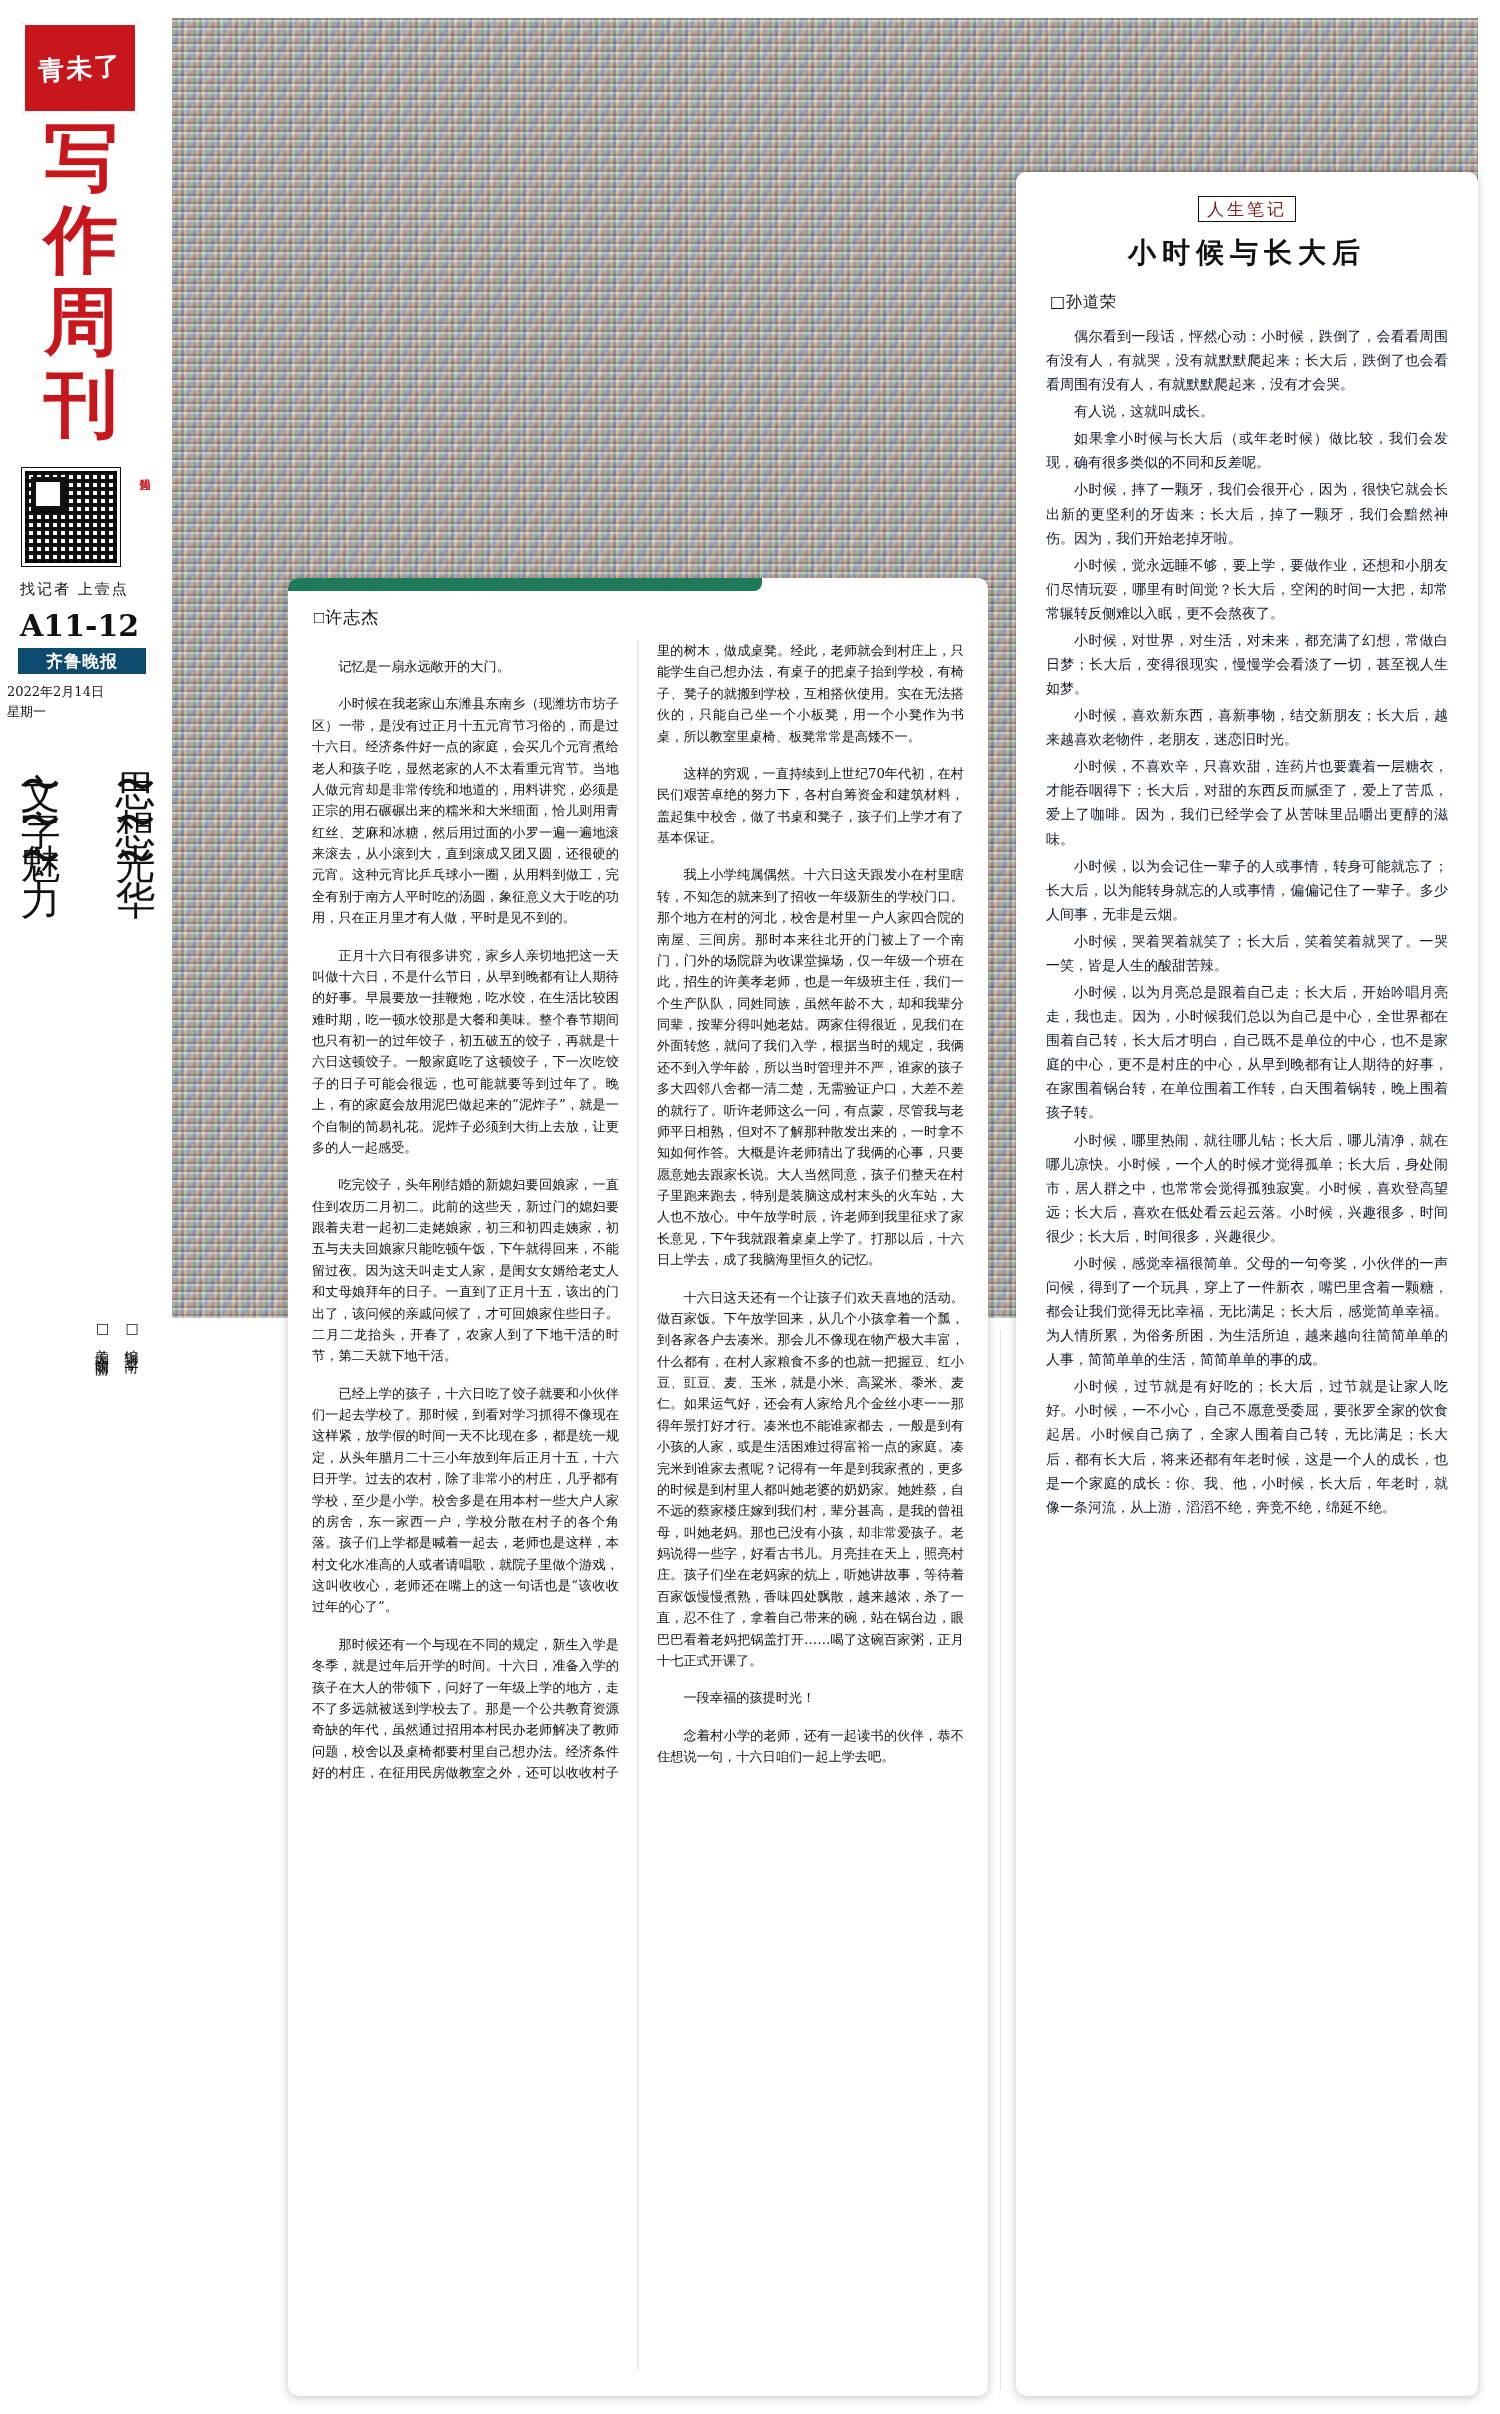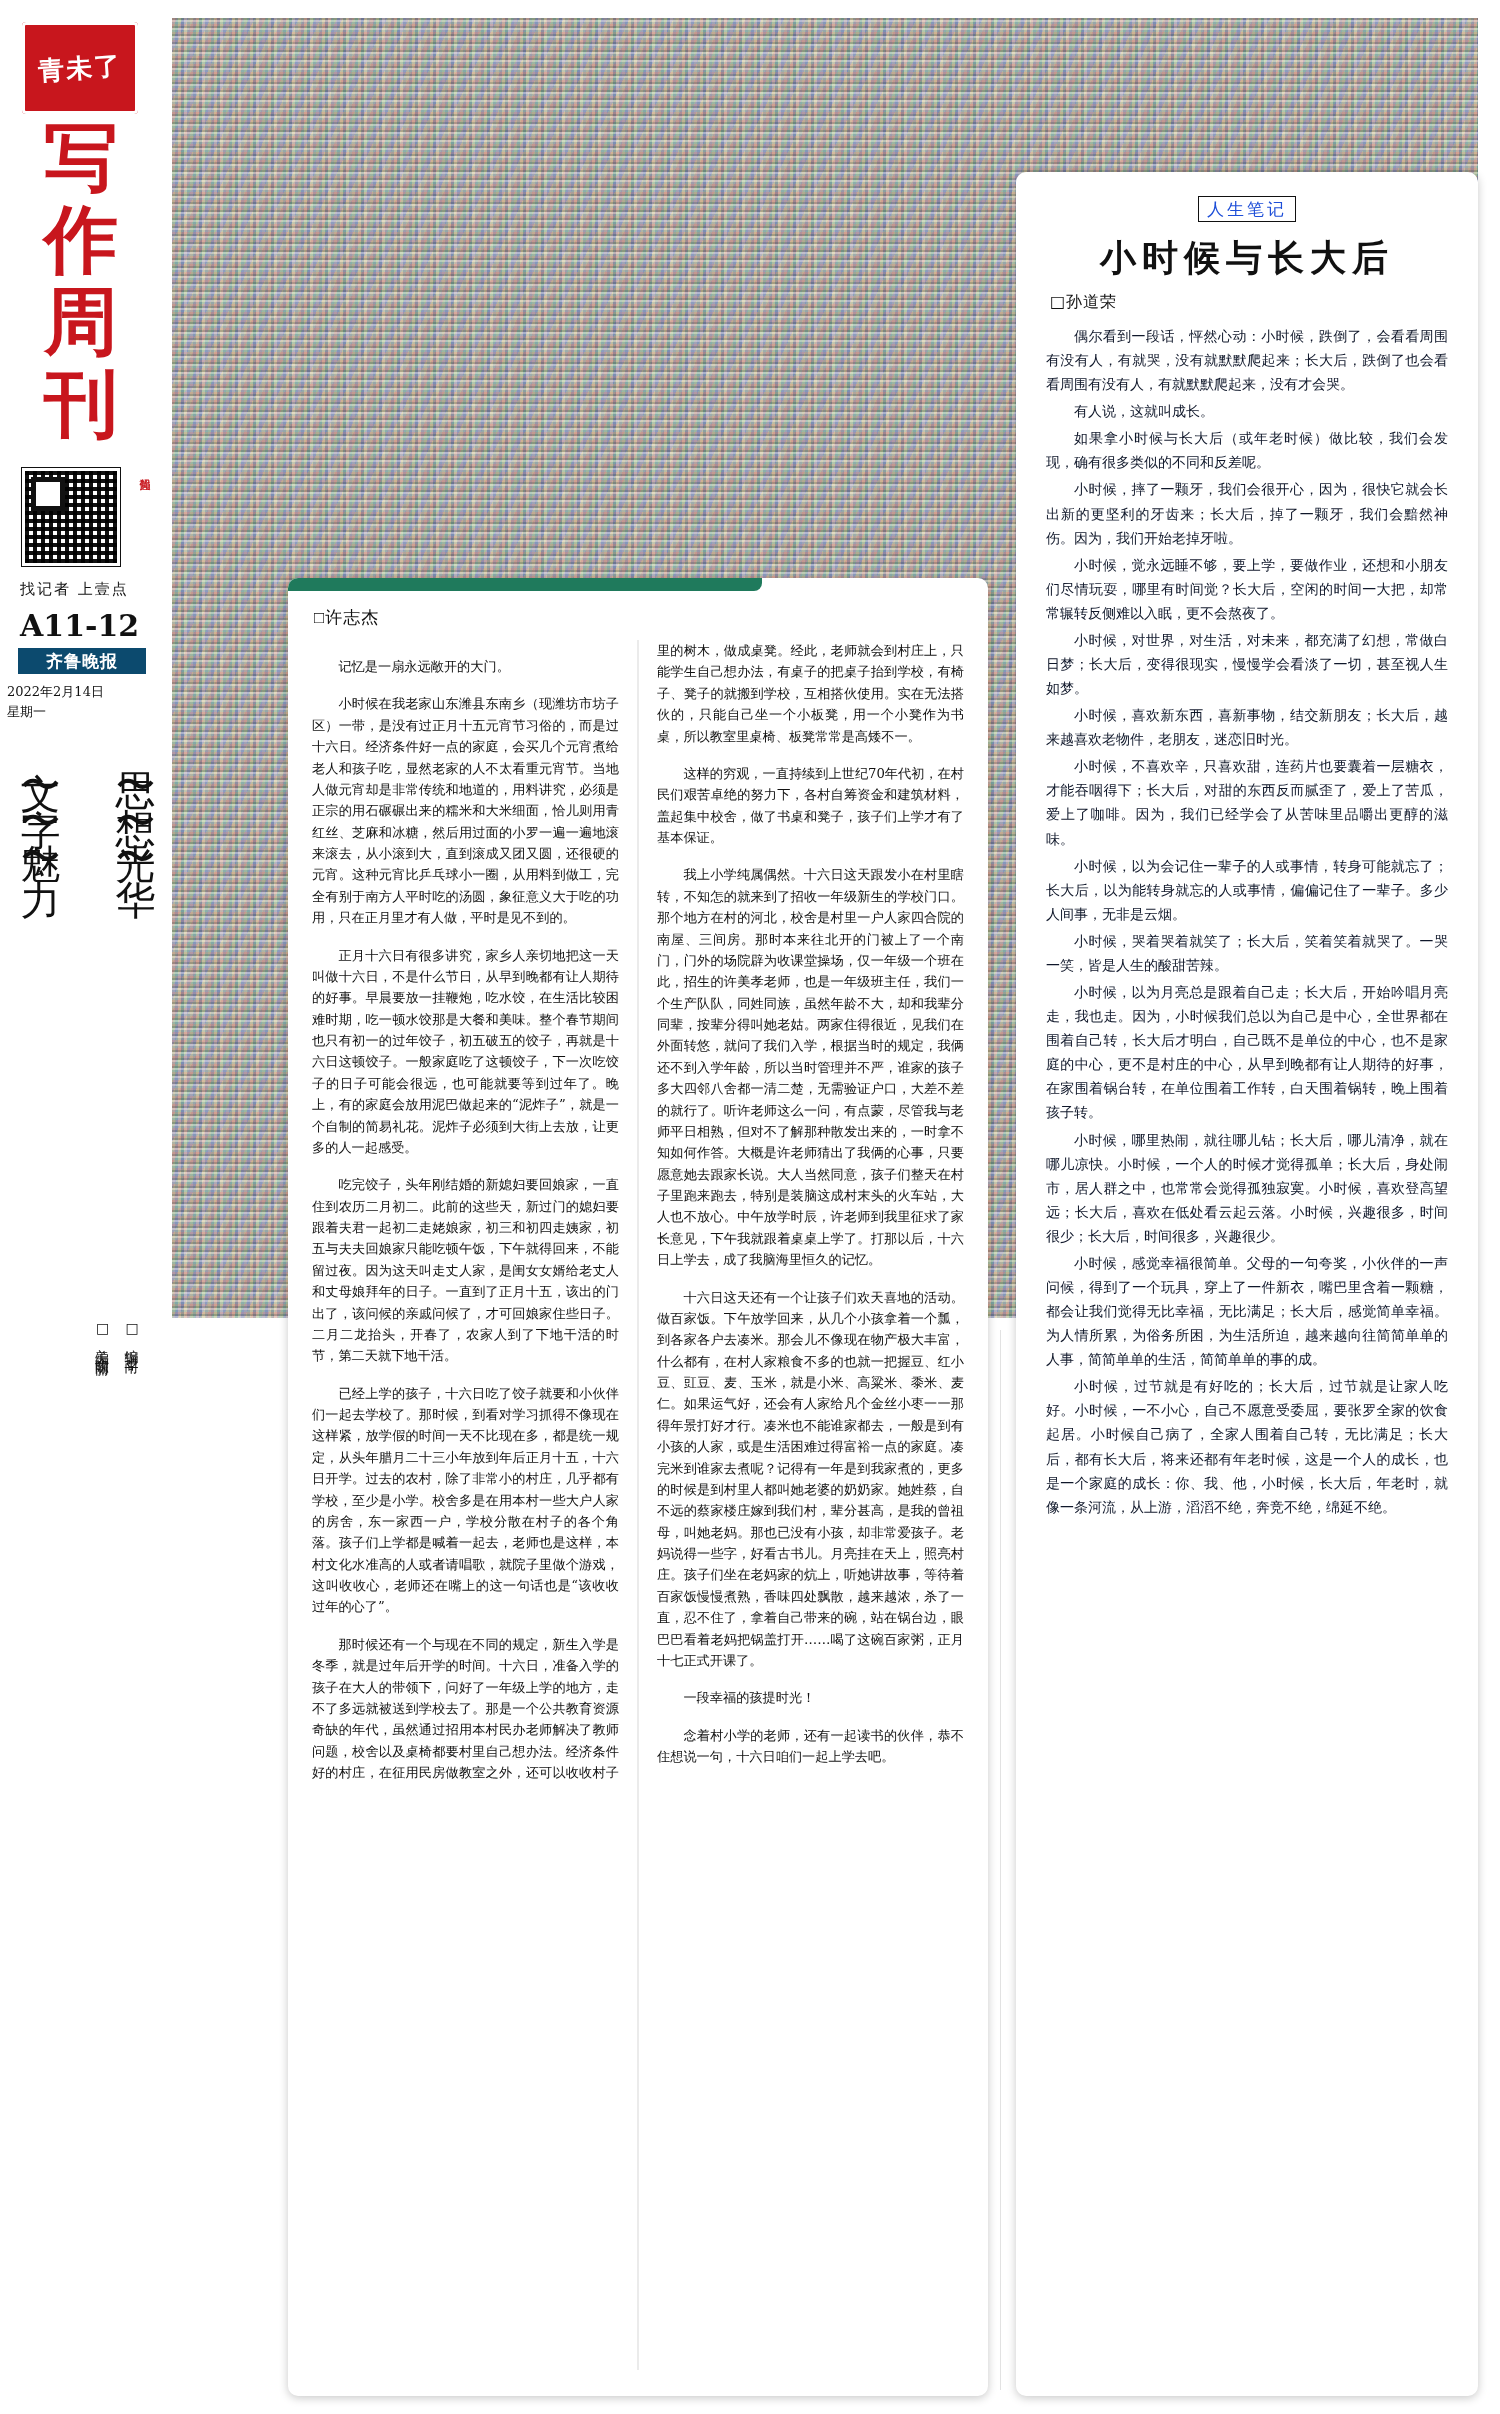--- a/index.html
+++ b/index.html
@@ -143,27 +143,27 @@
 
   
   .article2{
     position:absolute;left:1016px;top:172px;width:462px;height:2224px;
     background:#fff;border-radius:10px;
     box-shadow:0 2px 10px rgba(0,0,0,.22);
     overflow:hidden;
   }
   .kicker2{
     position:absolute;left:0;right:0;top:26px;text-align:center;
-    font-size:17px;letter-spacing:3px;color:#1d4ed8;
+    font-size:17px;letter-spacing:3px;color:#7f1d1d;
     font-family:"DejaVu Serif","Liberation Serif",serif;
   }
   .kicker2 span{border:1px solid #111;padding:2px 8px;}
   .headline2{
     position:absolute;left:0;right:0;top:62px;text-align:center;
-    font-size:36px;font-weight:bold;letter-spacing:6px;color:#111;
+    font-size:28px;font-weight:bold;letter-spacing:6px;color:#111;
     font-family:"DejaVu Serif","Liberation Serif",serif;
   }
   .byline2{
     position:absolute;left:34px;top:120px;font-size:16px;color:#111;
     font-family:"DejaVu Serif","Liberation Serif",serif;letter-spacing:1px;
   }
   .body2{
     position:absolute;left:30px;top:152px;width:402px;height:2040px;
     font-family:"DejaVu Serif","Liberation Serif",serif;
     font-size:14px;line-height:1.72;color:#0f172a;text-align:justify;

